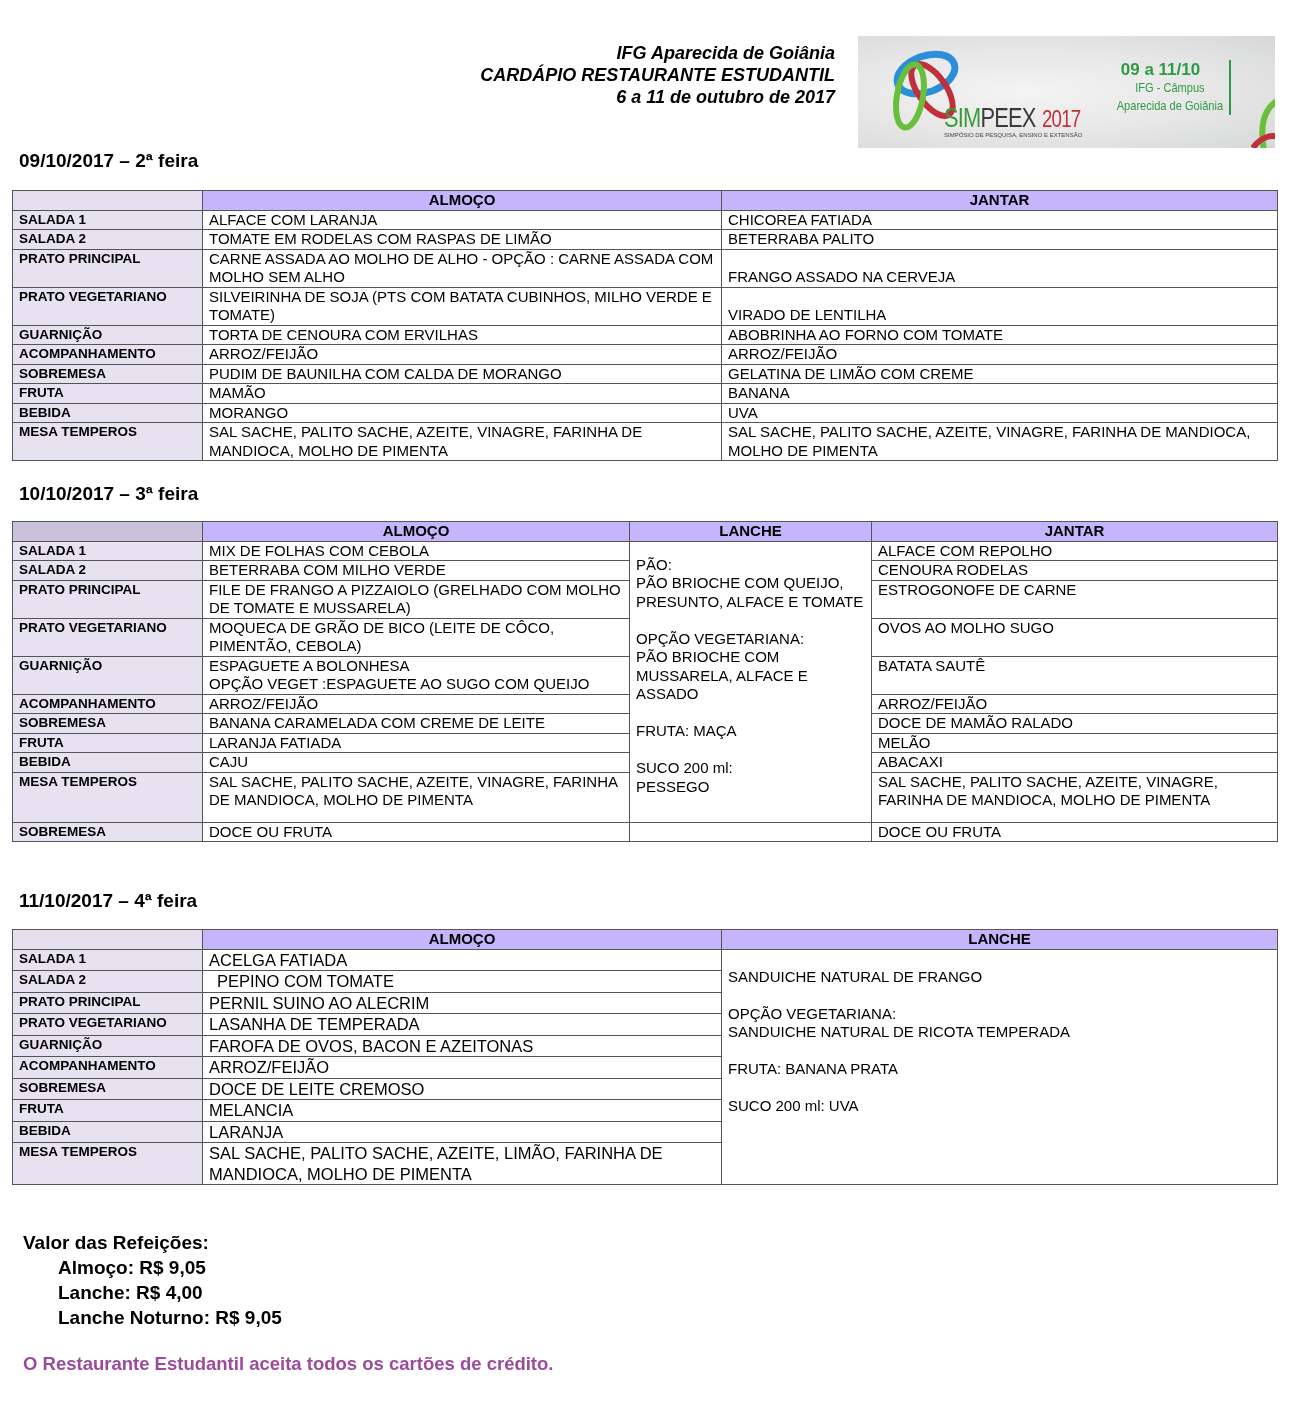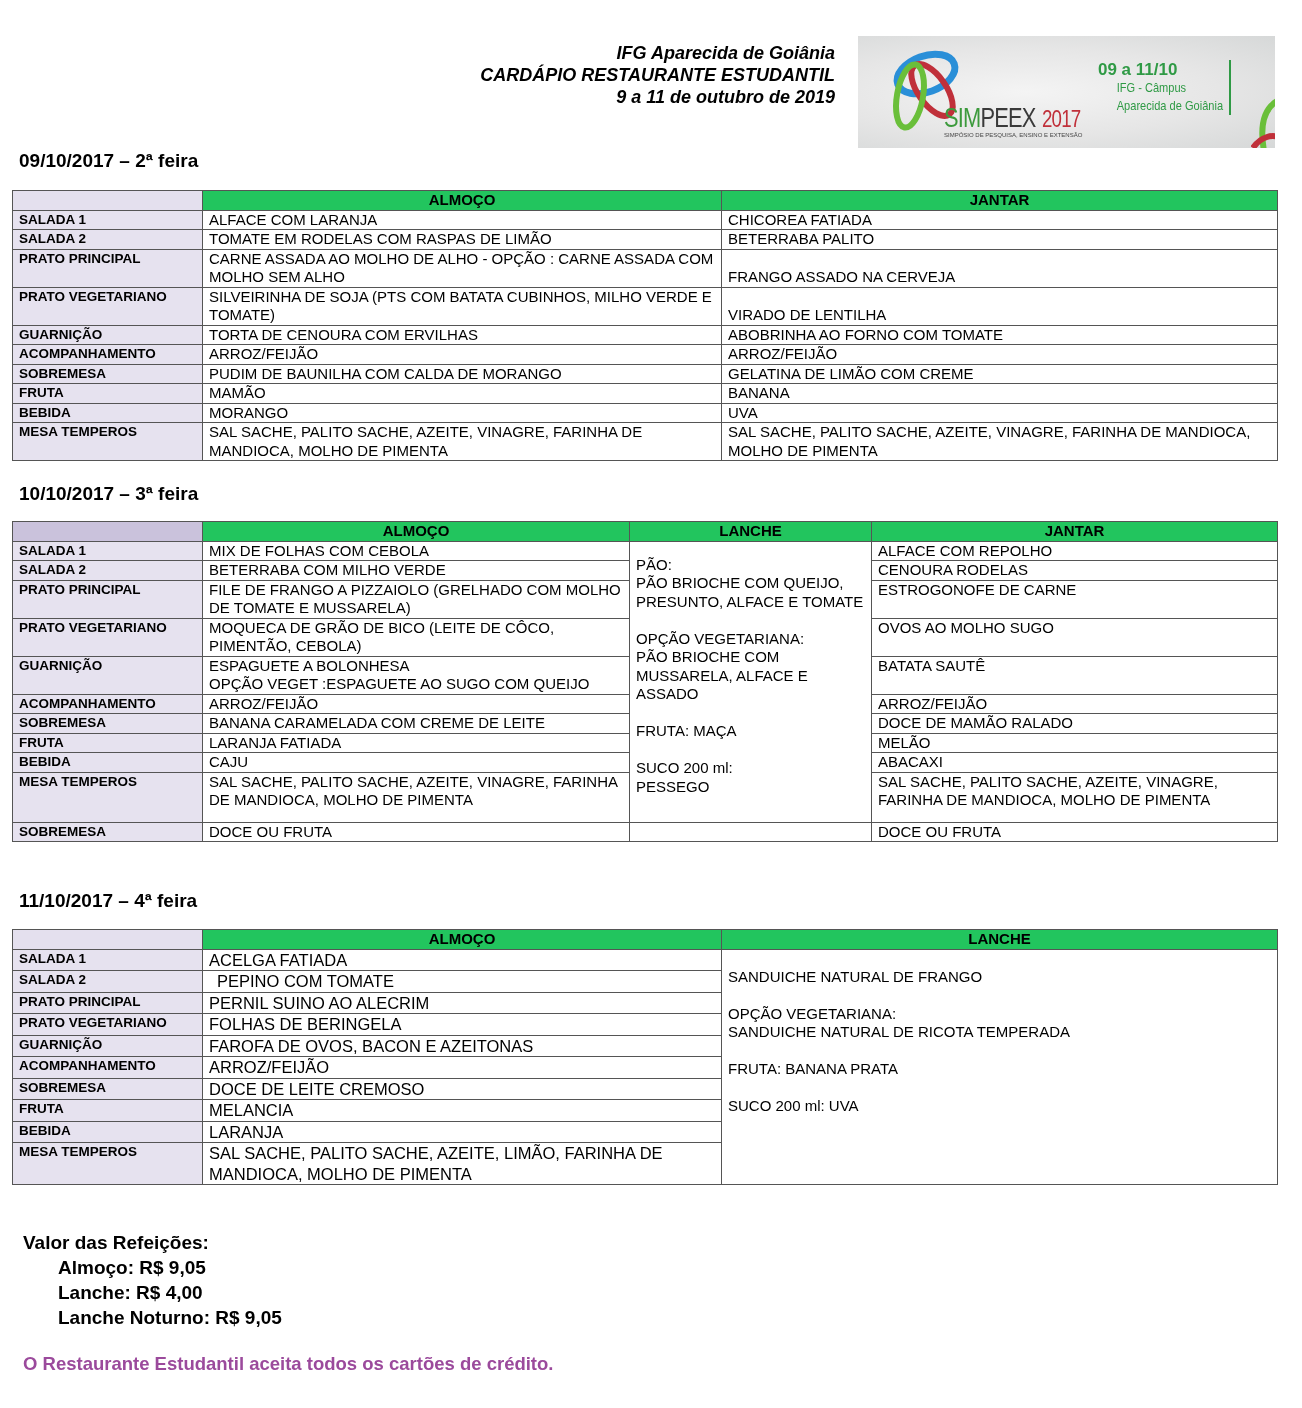--- a/index.html
+++ b/index.html
@@ -8,46 +8,46 @@
   .title-block { position: absolute; top: 42px; left: 380px; width: 455px; text-align: right; font-weight: bold; font-style: italic; font-size: 18px; line-height: 22px; }
 
   .banner { position: absolute; left: 858px; top: 36px; width: 417px; height: 112px;
     background: radial-gradient(ellipse at 40% 50%, #f4f4f4 0%, #e6e6e6 55%, #d6d8d8 100%); overflow: hidden; }
   .banner .rings { position: absolute; left: 28px; top: 8px; width: 80px; height: 90px; }
   .banner .brand { position: absolute; left: 86px; top: 66px; font-family: "Liberation Sans Narrow", "Liberation Sans", sans-serif; font-size: 28px; letter-spacing: -1px; transform: scaleX(0.78); transform-origin: left top; white-space: nowrap; }
   .banner .brand .sim { color: #3c9a3c; }
   .banner .brand .peex { color: #3a3a3a; }
   .banner .brand .yr { color: #c0303a; font-size: 24px; margin-left: 8px; }
   .banner .subtitle { position: absolute; left: 86px; top: 96px; font-size: 6px; color: #444; white-space: nowrap; }
-  .banner .right { position: absolute; right: 44px; top: 24px; text-align: left; color: #2f9a45; border-right: 2px solid #2f9a45; padding-right: 6px; font-family: "Liberation Sans", sans-serif; }
+  .banner .right { position: absolute; right: 44px; top: 24px; text-align: center; color: #2f9a45; border-right: 2px solid #2f9a45; padding-right: 6px; font-family: "Liberation Sans", sans-serif; }
   .banner .right .date { font-weight: bold; font-size: 17px; line-height: 19px; }
   .banner .right .line { font-size: 13px; line-height: 18px; transform: scaleX(0.85); transform-origin: right center; }
   .banner .deco { position: absolute; right: -6px; bottom: -10px; width: 30px; height: 60px; }
 
   .day-heading { position: absolute; left: 19px; font-weight: bold; font-size: 19px; }
 
   table.menu { position: absolute; left: 12px; width: 1265px; border-collapse: collapse; table-layout: fixed; font-size: 15px; }
   table.menu td, table.menu th { border: 1px solid #555; padding: 0 6px; vertical-align: top; line-height: 18.5px; }
-  table.menu th { background: #22c55e; font-weight: bold; font-size: 15px; text-align: center; height: 18px; border-color: #555; }
+  table.menu th { background: #c4b5fd; font-weight: bold; font-size: 15px; text-align: center; height: 18px; border-color: #555; }
   table.menu th.corner { background: #e4e0ee; }
   table.menu th.corner.dark { background: #cac2dc; }
   table.menu td.label { background: #e6e2ef; font-weight: bold; font-size: 13.5px; }
   table.menu td.bottom-cell { vertical-align: bottom; }
 
   .prices { position: absolute; left: 23px; top: 1230px; font-weight: bold; font-size: 19px; line-height: 25px; }
   .prices .item { padding-left: 35px; }
   .notice { position: absolute; left: 23px; top: 1353px; font-weight: bold; font-size: 18.5px; color: #9b4a9c; }
 </style>
 </head>
 <body>
 
 <div class="title-block">
   <div>IFG Aparecida de Goiânia</div>
   <div>CARDÁPIO RESTAURANTE ESTUDANTIL</div>
-  <div>9 a 11 de outubro de 2019</div>
+  <div>6 a 11 de outubro de 2017</div>
 </div>
 
 <div class="banner">
   <svg class="rings" viewBox="0 0 80 90">
     <ellipse cx="40" cy="30" rx="30" ry="18" transform="rotate(-20 40 30)" fill="none" stroke="#2a8fd8" stroke-width="7"></ellipse>
     <ellipse cx="46" cy="46" rx="14" ry="30" transform="rotate(-35 46 46)" fill="none" stroke="#c0303a" stroke-width="6"></ellipse>
     <ellipse cx="24" cy="52" rx="13" ry="32" transform="rotate(10 24 52)" fill="none" stroke="#6abf3a" stroke-width="6"></ellipse>
   </svg>
   <div class="brand"><span class="sim">SIM</span><span class="peex">PEEX</span><span class="yr">2017</span></div>
   <div class="subtitle">SIMPÓSIO DE PESQUISA, ENSINO E EXTENSÃO</div>
@@ -247,21 +247,21 @@
   <tr>
         <td class="label">SALADA 2</td>
         <td style="line-height:20.5px;padding-left:14px;">PEPINO COM TOMATE</td>
       </tr>
   <tr>
         <td class="label">PRATO PRINCIPAL</td>
         <td style="line-height:20.5px;">PERNIL SUINO AO ALECRIM</td>
       </tr>
   <tr>
         <td class="label">PRATO VEGETARIANO</td>
-        <td style="line-height:20.5px;">FOLHAS DE BERINGELA</td>
+        <td style="line-height:20.5px;">LASANHA DE TEMPERADA</td>
       </tr>
   <tr>
         <td class="label">GUARNIÇÃO</td>
         <td style="line-height:20.5px;">FAROFA DE OVOS, BACON E AZEITONAS</td>
       </tr>
   <tr>
         <td class="label">ACOMPANHAMENTO</td>
         <td style="line-height:20.5px;">ARROZ/FEIJÃO</td>
       </tr>
   <tr>

